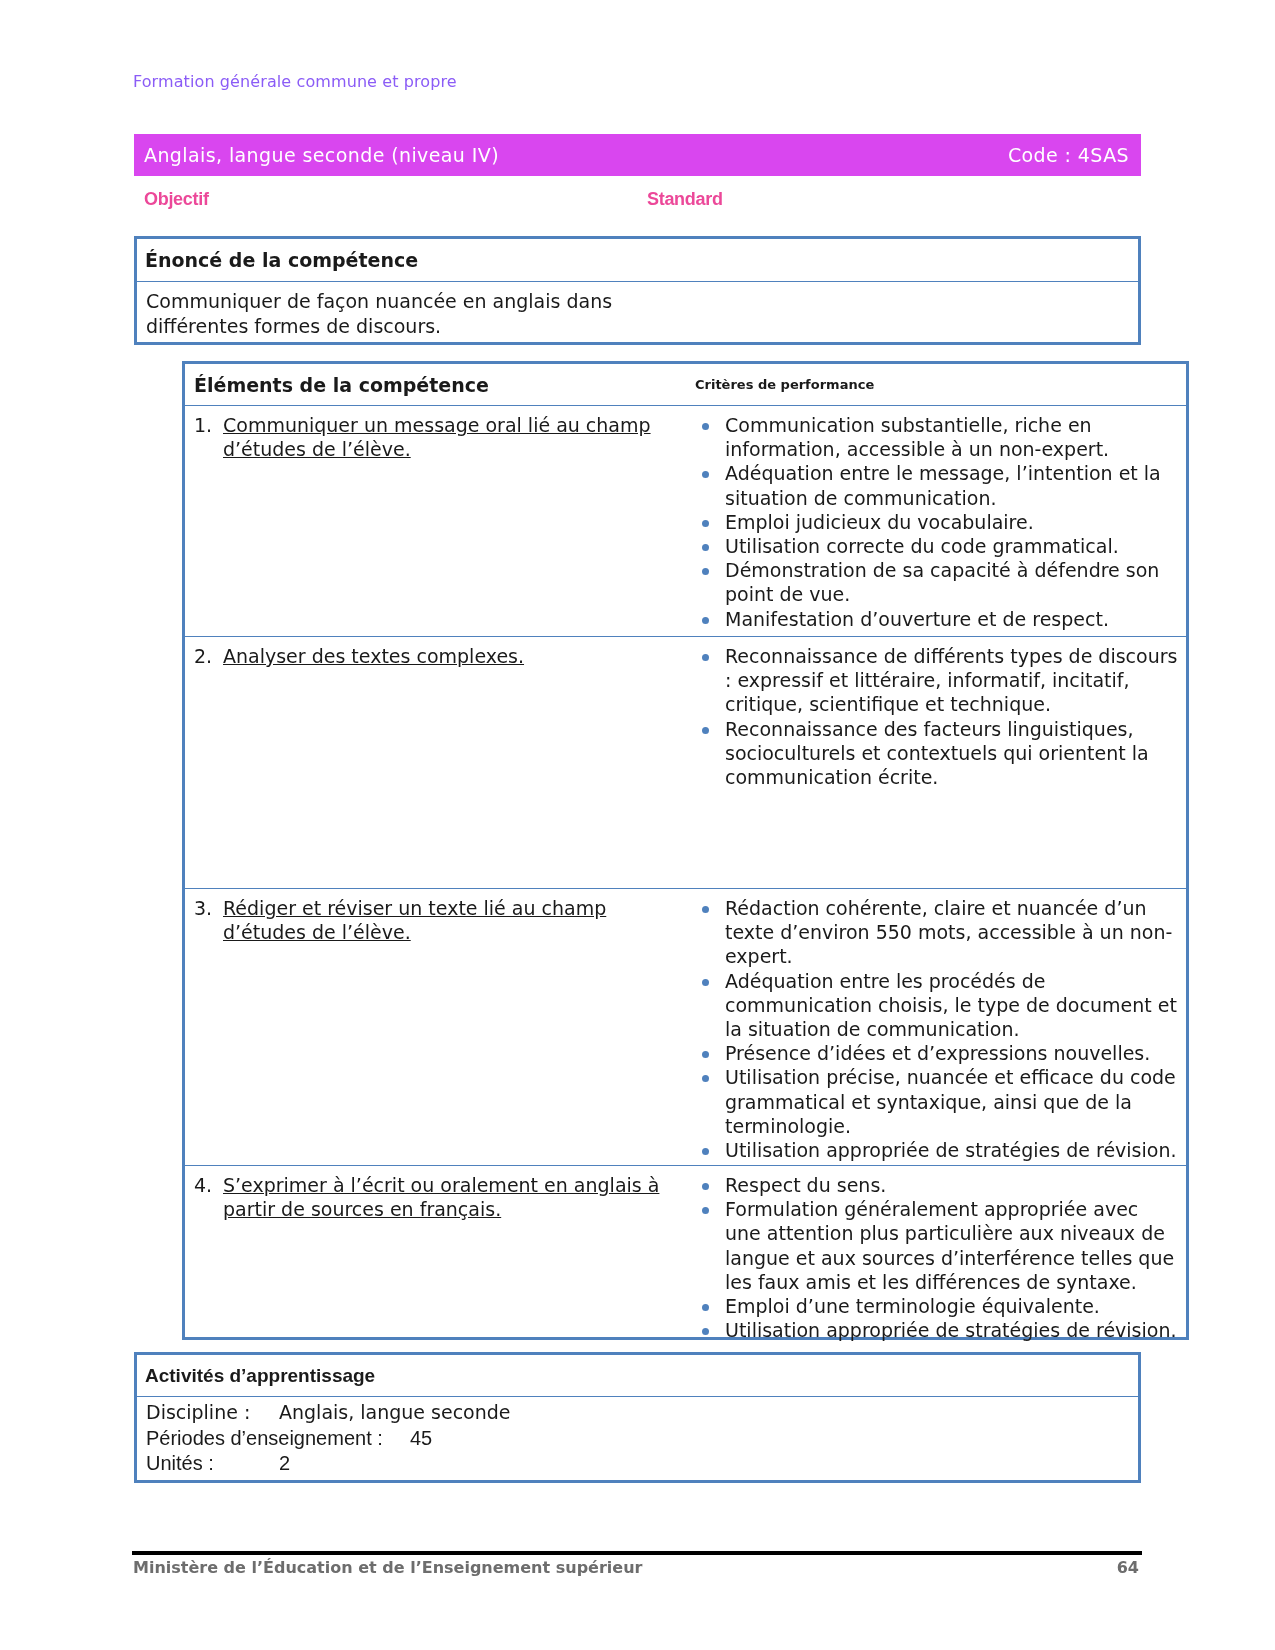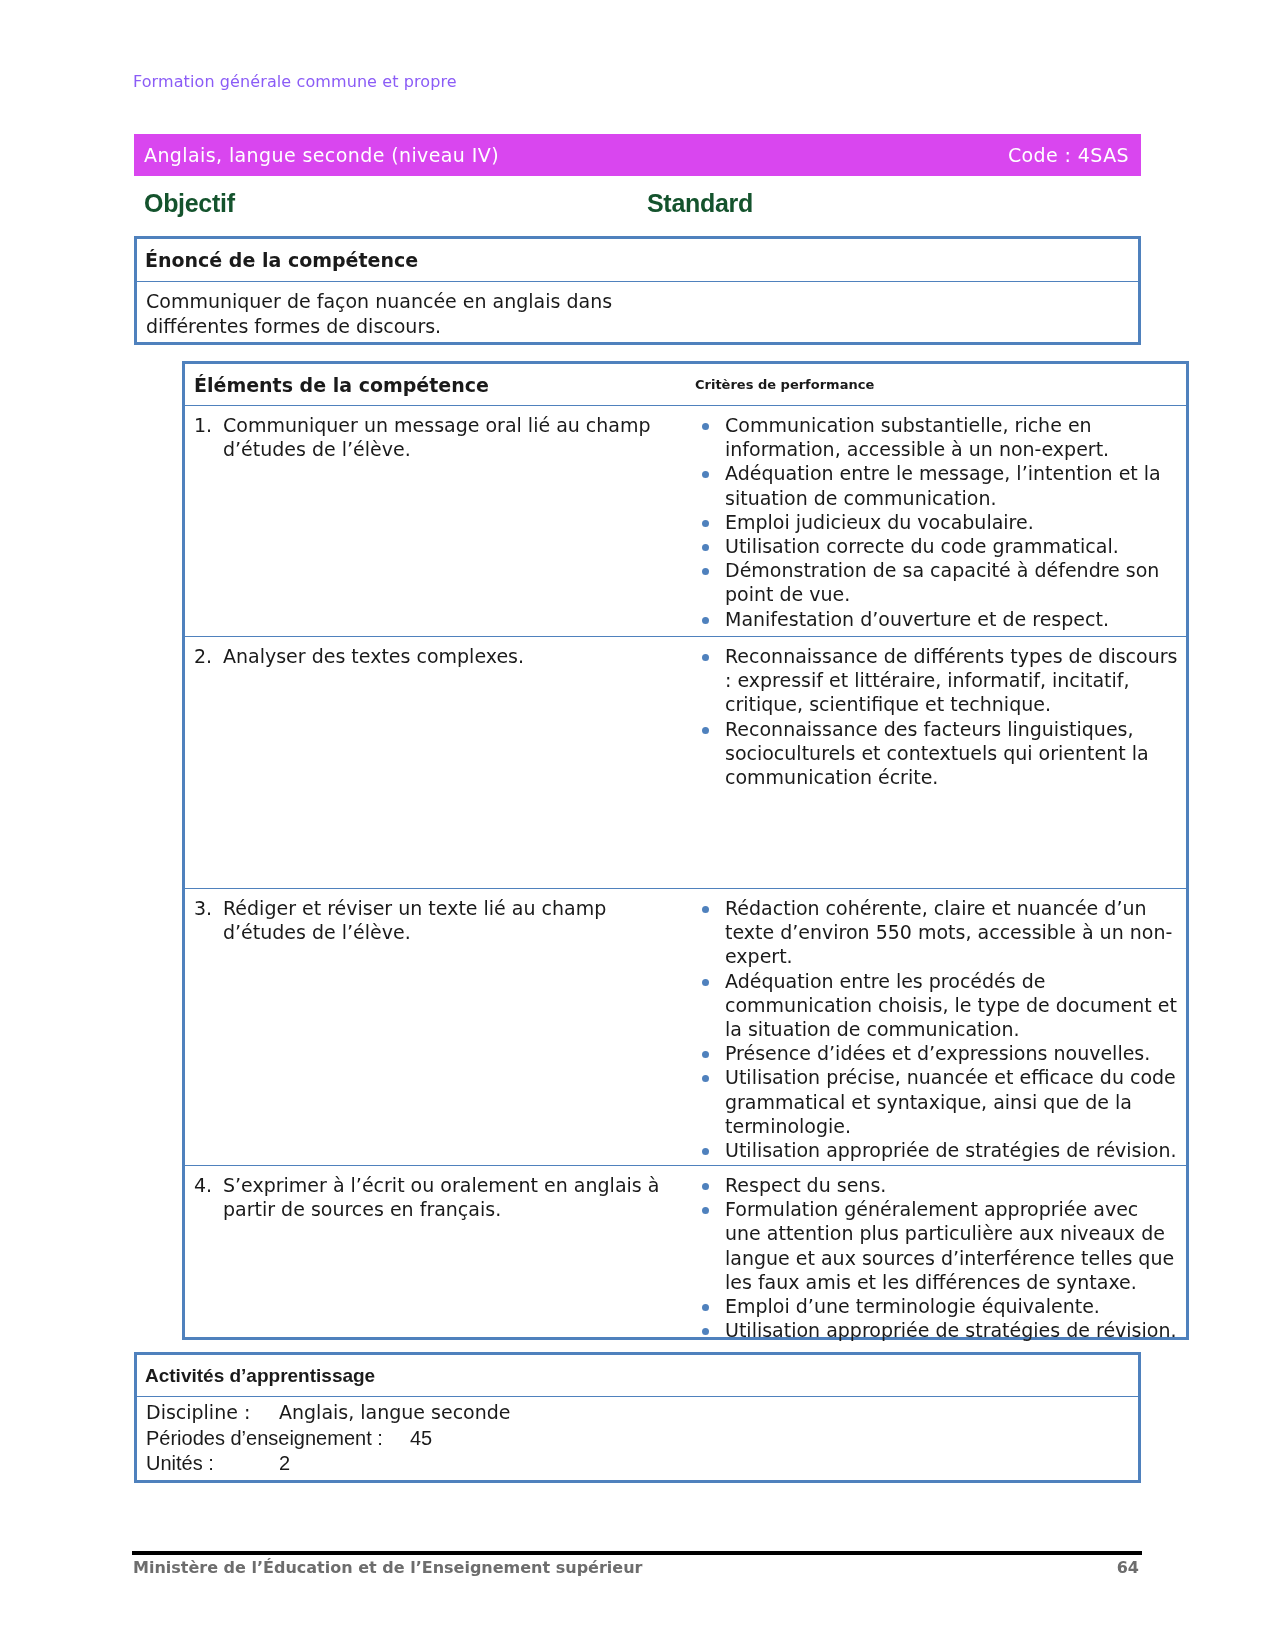--- a/index.html
+++ b/index.html
@@ -13,41 +13,41 @@
   }
   .title-bar {
     position: absolute; left: 134px; top: 134px; width: 1007px; height: 42px;
     background: #d946ef; color: #ffffff; font-size: 19px;
     display: flex; align-items: center; justify-content: space-between;
     box-sizing: border-box; padding: 0 12px 0 10px; letter-spacing: 0.4px;
   }
   .col-heads { position: absolute; top: 189px; left: 144px; width: 1000px; height: 32px; }
   .col-head {
     position: absolute; top: 0; font-family: "Liberation Sans", sans-serif;
-    font-weight: bold; font-size: 25px; color: #14532d; letter-spacing: -0.3px;
+    font-weight: bold; font-size: 18px; color: #ec4899; letter-spacing: -0.3px;
   }
   .box {
     position: absolute; left: 134px; width: 1007px; box-sizing: border-box;
     border: 3px solid #4f81bd;
   }
   .box-head {
     font-weight: bold; font-size: 19px; padding: 0 8px; box-sizing: border-box;
     border-bottom: 1px solid #4f81bd; display: flex; align-items: center;
   }
   .box-body { padding: 6px 9px; font-size: 19px; line-height: 24.5px; }
   .enonce-text { width: 470px; }
   
   .grid-head { display: flex; height: 41px; border-bottom: 1px solid #4f81bd; align-items: center; }
   .grid-head .c1 { width: 501px; padding-left: 9px; font-weight: bold; font-size: 19px; box-sizing: border-box; }
   .grid-head .c2 { flex: 1; padding-left: 9px; font-weight: bold; font-size: 13px; }
   .row { display: flex; border-bottom: 1px solid #4f81bd; box-sizing: border-box; }
   .row:last-child { border-bottom: none; }
   .row .c1 { width: 501px; box-sizing: border-box; padding: 7px 8px 0 9px; font-size: 19px; line-height: 24px; display: flex; }
   .row .c1 .num { width: 29px; flex: 0 0 29px; }
-  .row .c1 .txt { flex: 1; }
+  .row .c1 .txt { flex: 1; text-decoration: underline; }
   .row .c2 { flex: 1; padding: 7px 6px 0 0; font-size: 19px; line-height: 24.2px; }
   .crit { display: flex; }
   .crit .bullet { width: 39px; flex: 0 0 39px; display: flex; justify-content: center; padding-top: 10px; box-sizing: border-box; }
   .crit .bullet span { width: 7px; height: 7px; border-radius: 50%; background: #4f81bd; display: block; }
   .crit .ctext { flex: 1; }
   .activity-line { display: flex; }
   .footer-rule { position: absolute; left: 132px; top: 1551px; width: 1010px; height: 4px; background: #000; }
   .footer-left, .footer-right {
     position: absolute; top: 1558px; font-weight: bold; font-size: 16px; color: #6d6d6d;
     font-family: "DejaVu Sans", sans-serif;

